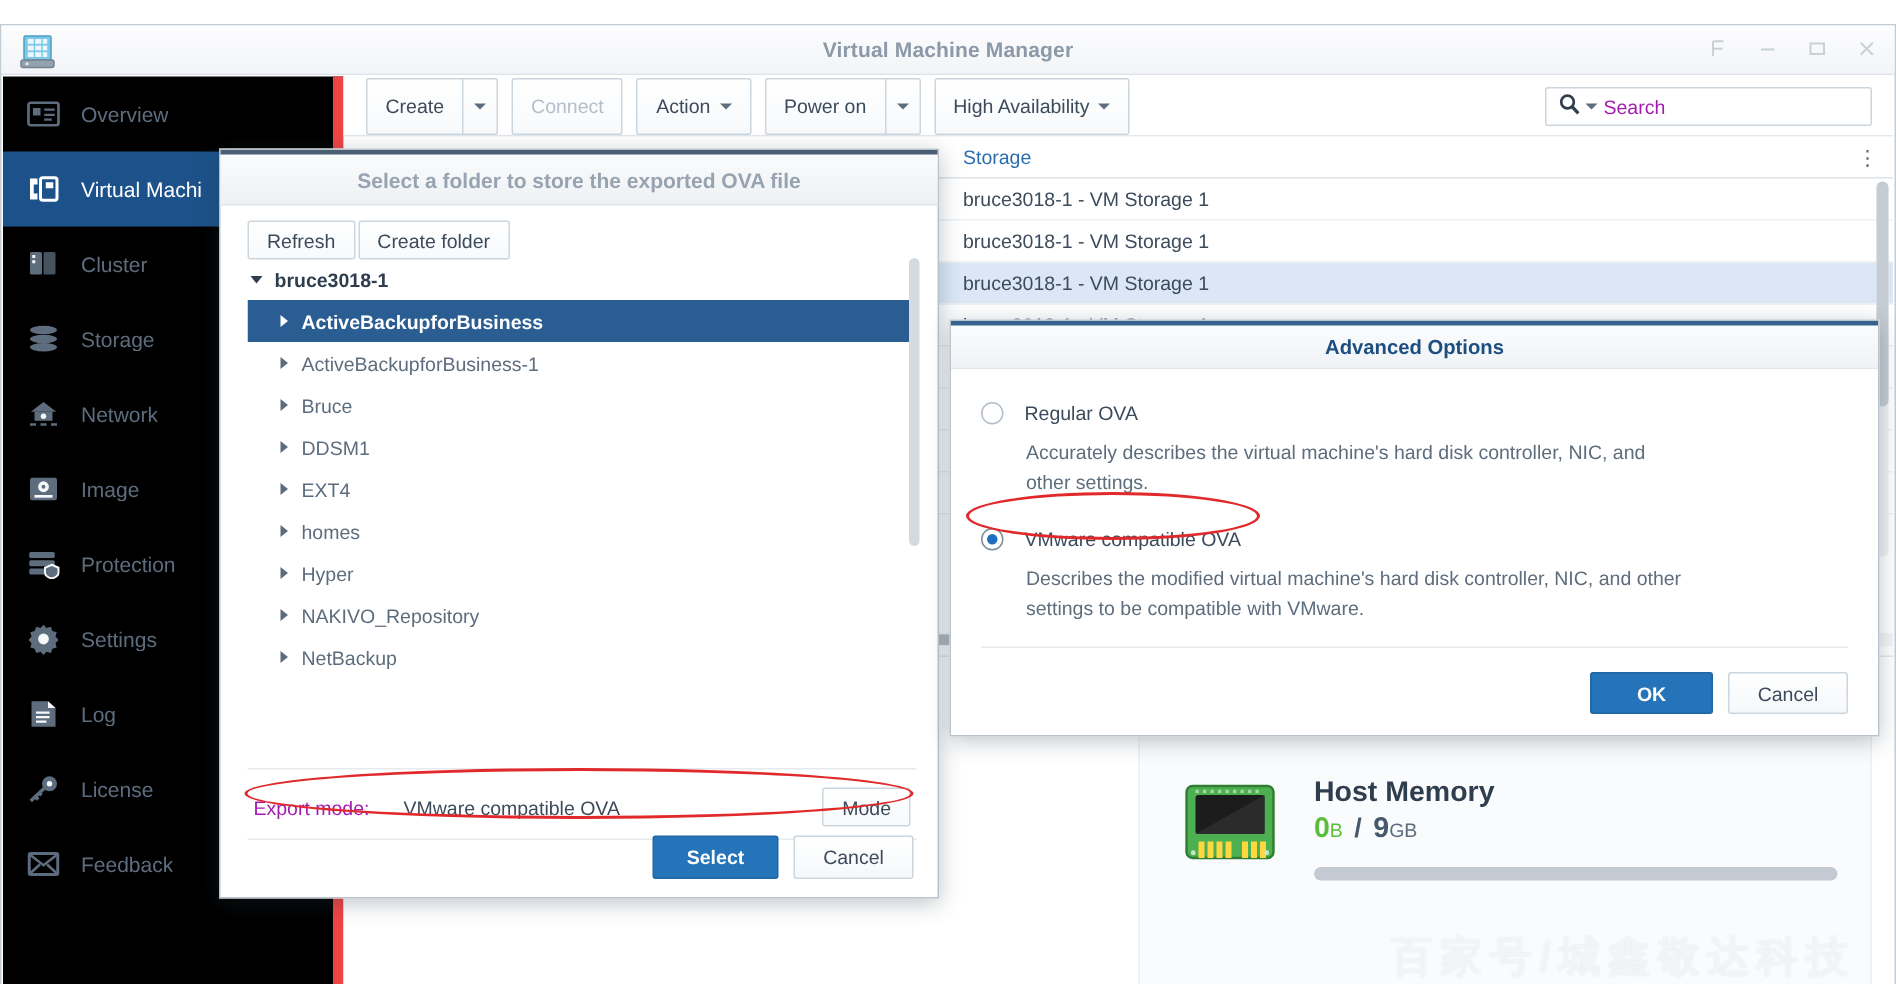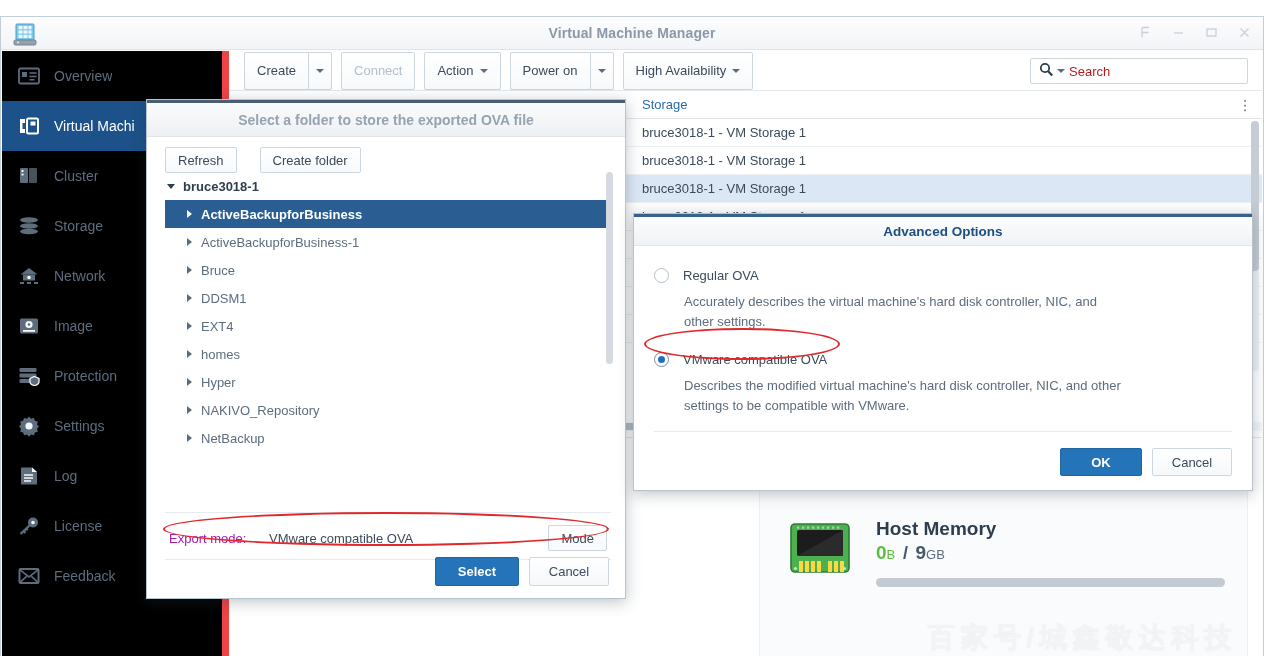--- a/index.html
+++ b/index.html
@@ -121,21 +121,21 @@
 
   .searchbox {
     position: absolute; right: 14px; top: 7px;
     width: 218px; height: 26px;
     border: 1px solid #ccd6df;
     background: #fff;
     border-radius: 2px;
     display: flex; align-items: center;
     padding: 0 8px;
   }
-  .search-ph { color: #b91c1c; font-size: 13px; margin-left: 4px; }
+  .search-ph { color: #a21caf; font-size: 13px; margin-left: 4px; }
 
   
   .table-wrap {
     position: absolute; left: 0; top: 40px; right: 0; height: 340px;
     overflow: hidden;
   }
   .thead {
     display: flex; align-items: center;
     height: 28px;
     border-bottom: 1px solid #dde3e9;
@@ -227,21 +227,21 @@
     background: linear-gradient(to bottom,#fafbfc 0%, #eef1f4 100%);
     border-bottom: 1px solid #e0e5ea;
     border-top: 3px solid #4b5f72;
     display: flex; align-items: center; justify-content: center;
   }
   .dlg-title {
     font-size: 14px; font-weight: bold; color: #97a3b0;
   }
   #folder-dialog { left: 145px; top: 82px; width: 480px; height: 500px; }
 
-  .dlg-toolbar { padding: 10px 14px 8px 18px; display: flex; gap: 23px; }
+  .dlg-toolbar { padding: 10px 14px 8px 18px; display: flex; gap: 2px; }
   .sm-btn {
     height: 26px; padding: 0 12px;
     display: flex; align-items: center;
     border: 1px solid #ccd6df;
     background: linear-gradient(to bottom,#ffffff,#f7f9fb);
     border-radius: 2px; font-size: 13px; color: #3c4b5b;
     cursor: pointer; white-space: nowrap;
   }
 
   .tree {

